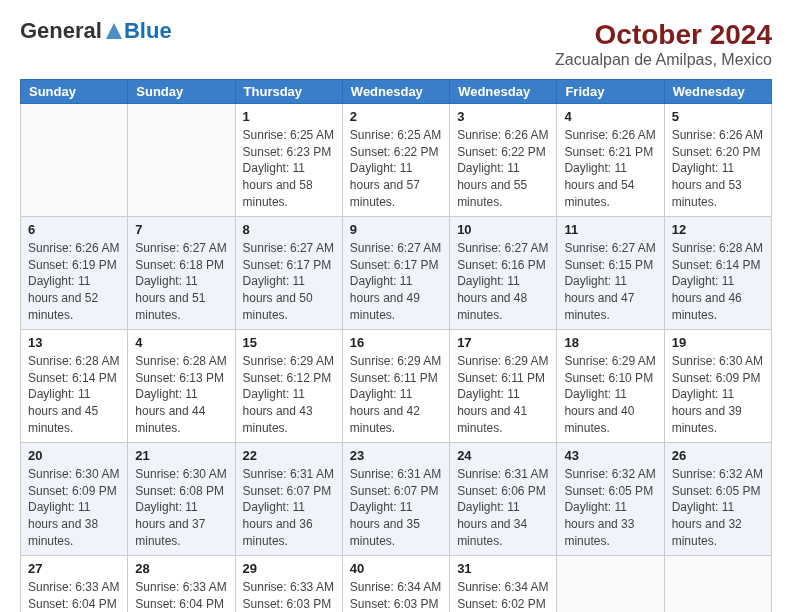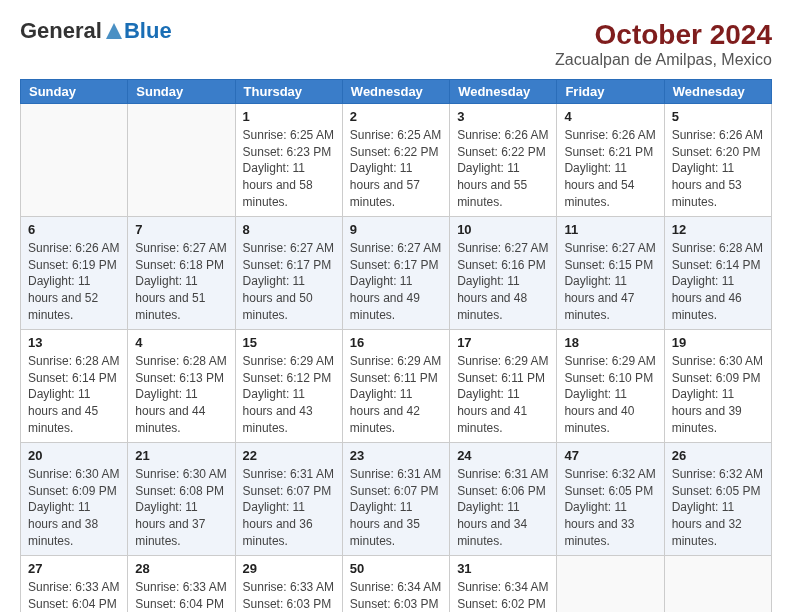--- a/index.html
+++ b/index.html
@@ -270,21 +270,21 @@
 Sunset: 6:07 PM
 Daylight: 11 hours and 35 minutes.</div>
         </td>
         <td>
           <span class="day-num">24</span>
           <div class="day-info" style="white-space: pre-line;">Sunrise: 6:31 AM
 Sunset: 6:06 PM
 Daylight: 11 hours and 34 minutes.</div>
         </td>
         <td>
-          <span class="day-num">47</span>
+          <span class="day-num">43</span>
           <div class="day-info" style="white-space: pre-line;">Sunrise: 6:32 AM
 Sunset: 6:05 PM
 Daylight: 11 hours and 33 minutes.</div>
         </td>
         <td>
           <span class="day-num">26</span>
           <div class="day-info" style="white-space: pre-line;">Sunrise: 6:32 AM
 Sunset: 6:05 PM
 Daylight: 11 hours and 32 minutes.</div>
         </td>
@@ -302,21 +302,21 @@
 Sunset: 6:04 PM
 Daylight: 11 hours and 30 minutes.</div>
         </td>
         <td>
           <span class="day-num">29</span>
           <div class="day-info" style="white-space: pre-line;">Sunrise: 6:33 AM
 Sunset: 6:03 PM
 Daylight: 11 hours and 29 minutes.</div>
         </td>
         <td>
-          <span class="day-num">50</span>
+          <span class="day-num">40</span>
           <div class="day-info" style="white-space: pre-line;">Sunrise: 6:34 AM
 Sunset: 6:03 PM
 Daylight: 11 hours and 28 minutes.</div>
         </td>
         <td>
           <span class="day-num">31</span>
           <div class="day-info" style="white-space: pre-line;">Sunrise: 6:34 AM
 Sunset: 6:02 PM
 Daylight: 11 hours and 27 minutes.</div>
         </td>

